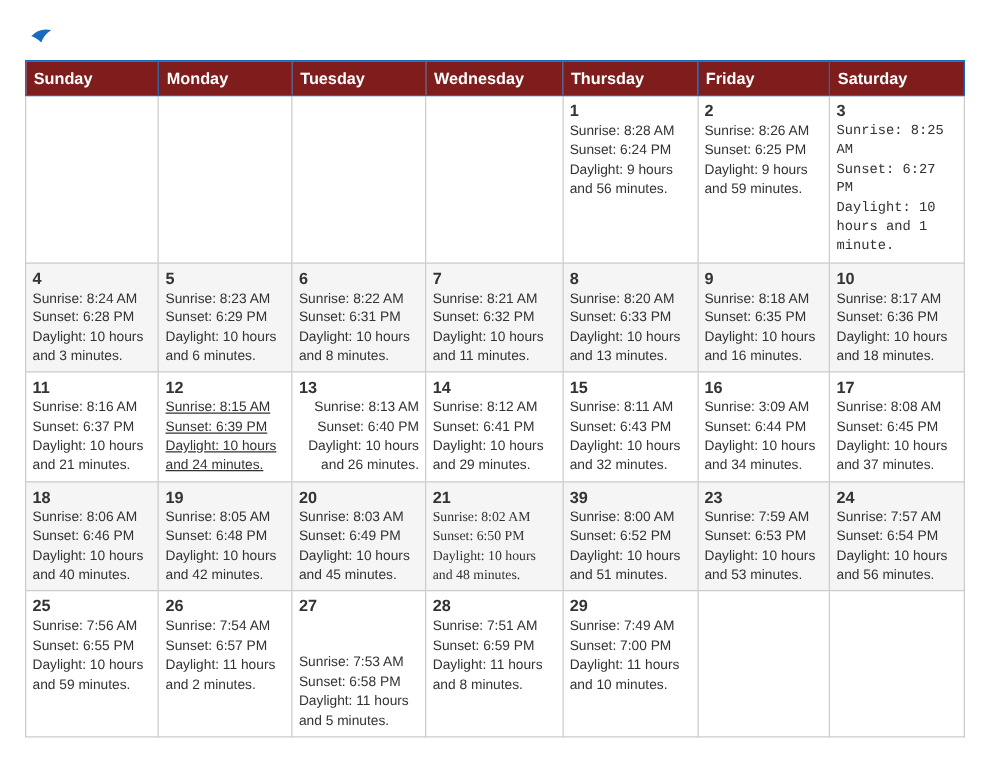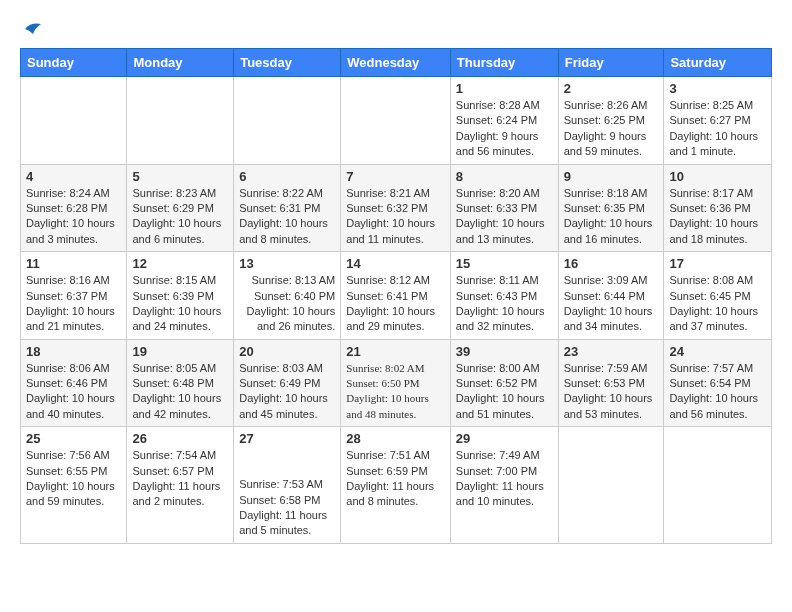--- a/index.html
+++ b/index.html
@@ -50,21 +50,21 @@
     }
     .location {
       font-size: 15px;
       color: #333;
     }
     table {
       width: 100%;
       border-collapse: collapse;
     }
     thead tr {
-      background-color: #3b82f6;
+      background-color: #7f1d1d;
       color: #fff;
     }
     thead th {
       padding: 6px 6px;
       font-size: 13px;
       font-weight: bold;
       text-align: left;
       border: 1px solid #1a6bbf;
     }
     tbody tr {
@@ -143,21 +143,21 @@
 Daylight: 9 hours and 56 minutes.</div>
         </td>
         <td>
           <span class="day-num">2</span>
           <div class="day-info" style="white-space: pre-line;">Sunrise: 8:26 AM
 Sunset: 6:25 PM
 Daylight: 9 hours and 59 minutes.</div>
         </td>
         <td>
           <span class="day-num">3</span>
-          <div class="day-info" style="white-space: pre-line;">Sunrise: 8:25 AM
+          <div class="day-info" style="white-space: pre-line; font-family: Liberation Mono, monospace;">Sunrise: 8:25 AM
 Sunset: 6:27 PM
 Daylight: 10 hours and 1 minute.</div>
         </td>
       </tr>
       <tr>
         <td>
           <span class="day-num">4</span>
           <div class="day-info" style="white-space: pre-line;">Sunrise: 8:24 AM
 Sunset: 6:28 PM
 Daylight: 10 hours and 3 minutes.</div>
@@ -201,21 +201,21 @@
       </tr>
       <tr>
         <td>
           <span class="day-num">11</span>
           <div class="day-info" style="white-space: pre-line;">Sunrise: 8:16 AM
 Sunset: 6:37 PM
 Daylight: 10 hours and 21 minutes.</div>
         </td>
         <td>
           <span class="day-num">12</span>
-          <div class="day-info" style="white-space: pre-line;">Sunrise: 8:15 AM
+          <div class="day-info" style="white-space: pre-line; text-decoration: underline;">Sunrise: 8:15 AM
 Sunset: 6:39 PM
 Daylight: 10 hours and 24 minutes.</div>
         </td>
         <td>
           <span class="day-num">13</span>
           <div class="day-info" style="white-space: pre-line; text-align: right;">Sunrise: 8:13 AM
 Sunset: 6:40 PM
 Daylight: 10 hours and 26 minutes.</div>
         </td>
         <td>

